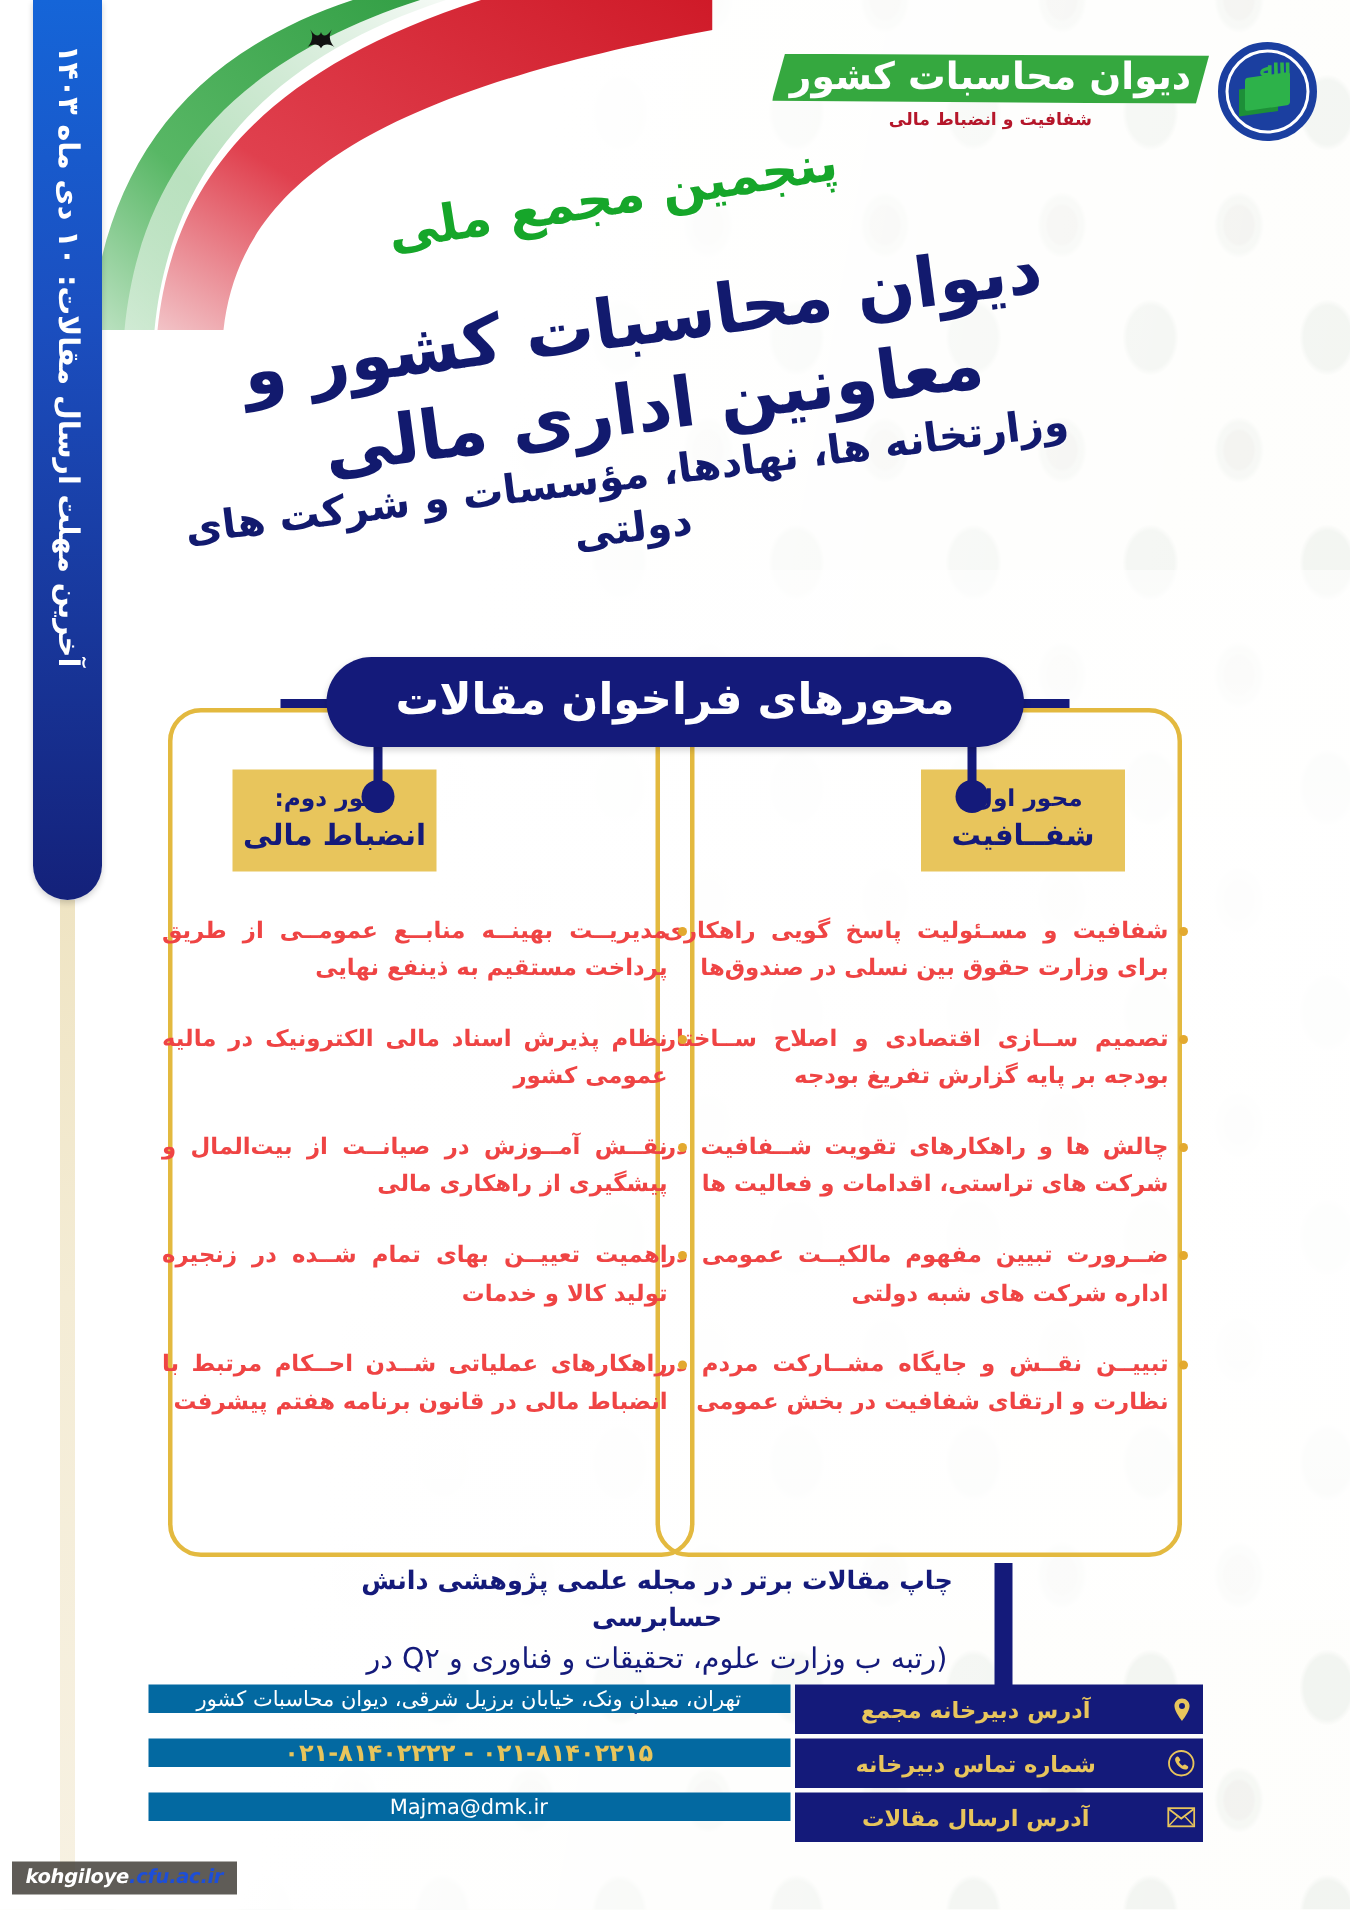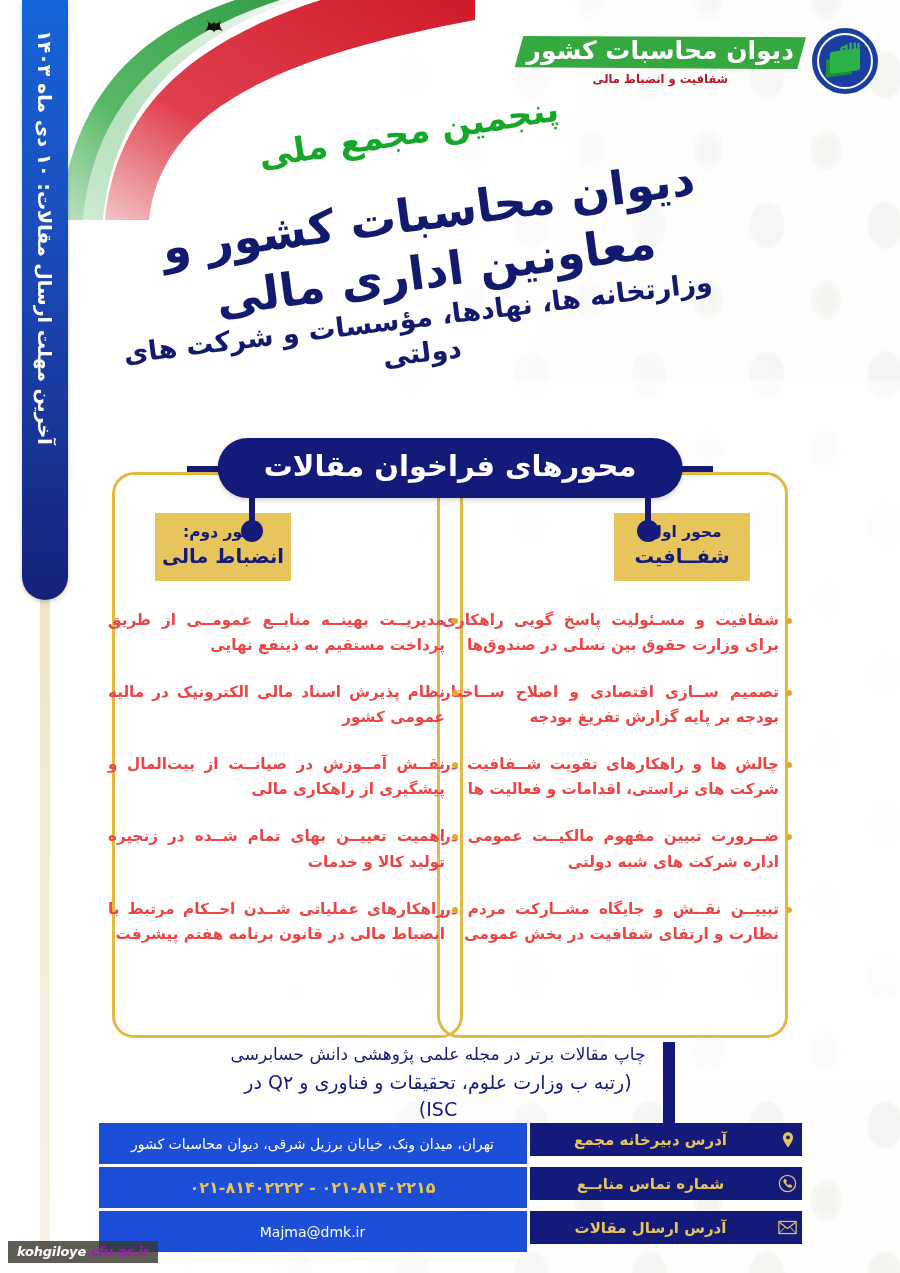--- a/index.html
+++ b/index.html
@@ -213,21 +213,21 @@
   
   .journal{
     position:absolute;top:1042px;left:50%;transform:translateX(-50%);
     display:flex;align-items:stretch;gap:12px;
     direction:rtl;z-index:9;
   }
   .journal .jbar{width:12px;background:#141a7a;flex:0 0 auto;}
   .journal .jtext{
     color:#141a7a;text-align:center;line-height:1.45;
   }
-  .journal .jt1{font-size:17px;font-weight:normal;display:block;}
+  .journal .jt1{font-size:17px;font-weight:bold;display:block;}
   .journal .jt2{font-size:19px;font-weight:normal;display:block;margin-top:2px;}
 
   
   .contacts{
     position:absolute;top:1123px;left:0;width:900px;
     display:flex;flex-direction:column;gap:3px;
     align-items:center;z-index:9;direction:rtl;
   }
   .crow{display:flex;gap:3px;width:703px;}
   .clabel{
@@ -235,37 +235,37 @@
     background:#141a7a;
     display:flex;align-items:center;gap:10px;
     padding:0 4px;height:33px;
     box-sizing:border-box;
   }
   .clabel .ctext{
     color:#e8c55c;font-size:15px;font-weight:bold;flex:1 1 auto;text-align:center;
   }
   .cicon{flex:0 0 auto;width:20px;height:20px;display:flex;align-items:center;justify-content:center;}
   .cvalue{
-    flex:1 1 auto;background:#1d4ed8;
+    flex:1 1 auto;background:#0369a1;
     display:flex;align-items:center;justify-content:center;
-    height:41px;padding:0 12px;box-sizing:border-box;
+    height:19px;padding:0 12px;box-sizing:border-box;
     color:#ffffff;font-size:14px;
   }
   .cvalue.gold{color:#e8c55c;font-size:16px;font-weight:bold;}
 
   
   .watermark{
     position:absolute;left:8px;bottom:10px;z-index:20;
     background:rgba(60,56,50,.82);
     padding:3px 9px 4px 9px;
     font-size:13px;font-weight:bold;font-style:italic;
     color:#ffffff;direction:ltr;
     letter-spacing:-.2px;
   }
-  .watermark .dom{color:#a21caf;}
+  .watermark .dom{color:#1d4ed8;}
 </style>
 </head>
 <body>
 
 <div id="poster">
 
   <div class="bg-pattern"></div>
   <div class="bg-fade"></div>
   <div class="bg-white-mid"></div>
 
@@ -407,21 +407,21 @@
     </div>
 
     <div class="crow">
       <div class="clabel">
         <span class="cicon">
           <svg viewBox="0 0 20 20" width="19" height="19">
               <circle cx="10" cy="10" r="8.6" fill="none" stroke="#e8c55c" stroke-width="1.3"></circle>
               <path d="M6.6 5.6c.6-.5 1.3-.4 1.7.2l.9 1.4c.3.5.2 1-.2 1.3l-.6.5c.4 1.2 1.5 2.3 2.7 2.8l.5-.6c.4-.4.9-.5 1.4-.2l1.4.9c.6.4.7 1.1.2 1.7-1.1 1.2-2.6 1-4.3 0-1.6-1-3-2.4-3.9-4-1-1.6-1-3.1.2-4z" fill="#e8c55c"></path>
             </svg>
         </span>
-        <span class="ctext">شماره تماس منابــع</span>
+        <span class="ctext">شماره تماس دبیرخانه</span>
       </div>
       <div class="cvalue gold">۰۲۱-۸۱۴۰۲۲۱۵ - ۰۲۱-۸۱۴۰۲۲۲۲</div>
     </div>
 
     <div class="crow">
       <div class="clabel">
         <span class="cicon">
           <svg viewBox="0 0 22 16" width="19" height="15">
               <rect x="1" y="1" width="20" height="14" fill="none" stroke="#e8c55c" stroke-width="1.4"></rect>
               <path d="M1.6 1.8 L11 9 L20.4 1.8" fill="none" stroke="#e8c55c" stroke-width="1.4"></path>

